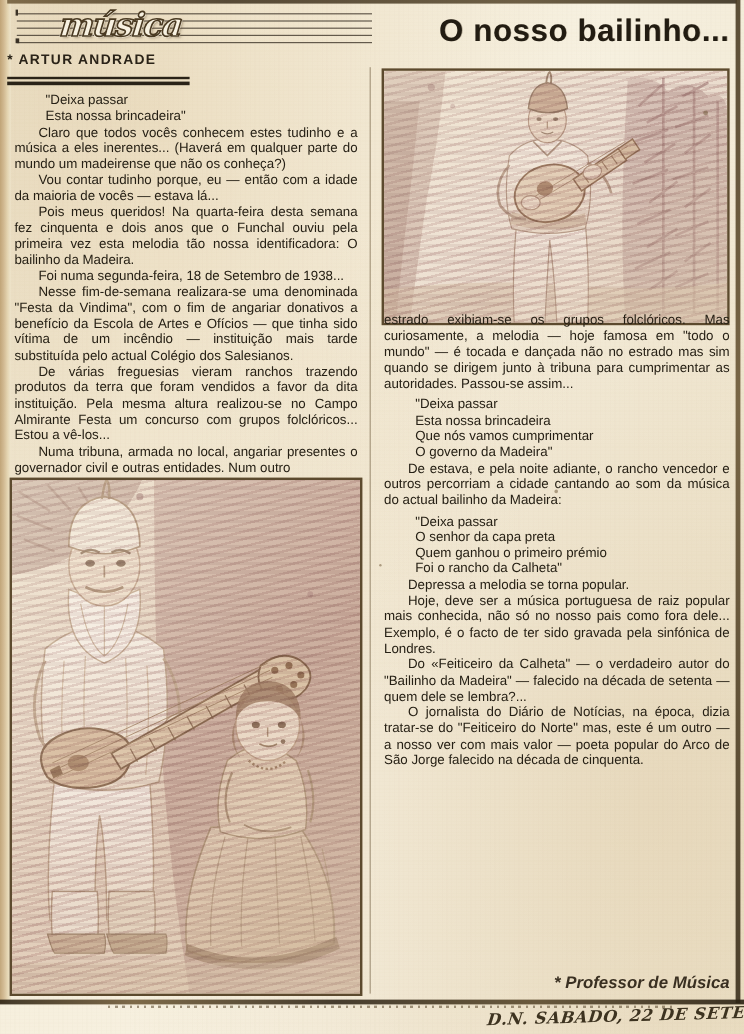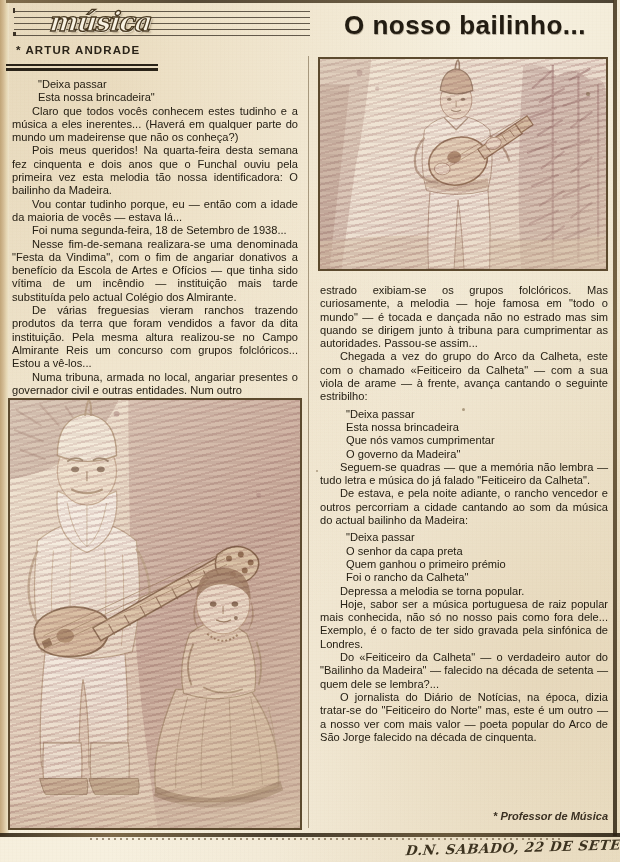--- a/index.html
+++ b/index.html
@@ -130,40 +130,39 @@
     position: absolute;
     left: 6px; top: 44px;
     width: 160px;
   }
   .byline-text {
     font-size: 11.5px;
     font-weight: bold;
     letter-spacing: 1.1px;
     color: #2a2318;
     white-space: nowrap;
-    padding-left: 10px;
   }
   .byline-rule2 {
     position: absolute;
     left: 0; top: 20px;
     width: 152px; height: 2px;
     background: #2a2318;
   }
   .byline-rule3 {
     position: absolute;
     left: 0; top: 24px;
     width: 152px; height: 3px;
     background: #2a2318;
   }
 
   .headline {
     position: absolute;
     left: 322px; top: 10px;
     width: 286px;
-    text-align: center;
+    text-align: right;
     font-family: "Liberation Sans", sans-serif;
     font-weight: bold;
     font-size: 26px;
     letter-spacing: .5px;
     color: #221c12;
     text-shadow: 0.5px 0.5px 0 rgba(60,45,25,.35);
   }
 
   
   .photo {
@@ -222,21 +221,21 @@
     text-align: justify;
     text-justify: inter-word;
     -webkit-hyphens: none;
     hyphens: none;
   }
   .col-left {
     left: 12px; top: 74px;
     width: 286px;
   }
   .col-right {
-    left: 320px; top: 284px;
+    left: 320px; top: 261px;
     width: 288px;
   }
   .col p {
     margin: 0;
     text-indent: 20px;
   }
   .col p.noindent { text-indent: 0; }
   .col p.verse {
     text-indent: 26px;
     text-align: left;
@@ -253,21 +252,21 @@
     width: 1px; height: 772px;
     background: #6b5a3c;
     opacity: .55;
   }
 
   .footnote {
     position: absolute;
     left: 320px; top: 810px;
     width: 288px;
     text-align: right;
-    font-size: 11px;
+    font-size: 14px;
     font-style: italic;
     font-weight: bold;
     color: #3a3022;
   }
 
   .handnote {
     position: absolute;
     left: 406px; top: 838px;
     font-family: "DejaVu Serif", serif;
     font-size: 13.5px;
@@ -541,42 +540,40 @@
     <div class="halftone-h"></div>
     <div class="photo-wash"></div>
   </div>
 
   <div class="col-divider"></div>
 
   <div class="col col-left" id="col-left">
       <p class="verse-first">"Deixa passar</p>
       <p class="verse">Esta nossa brincadeira"</p>
       <p>Claro que todos vocês conhecem estes tudinho e a música a eles inerentes... (Haverá em qualquer parte do mundo um madeirense que não os conheça?)</p>
+      <p>Vou contar tudinho porque, eu — então com a idade da maioria de vocês — estava lá...</p>
       <p>Pois meus queridos! Na quarta-feira desta semana fez cinquenta e dois anos que o Funchal ouviu pela primeira vez esta melodia tão nossa identificadora: O bailinho da Madeira.</p>
-      <p>Vou contar tudinho porque, eu — então com a idade da maioria de vocês — estava lá...</p>
       <p>Foi numa segunda-feira, 18 de Setembro de 1938...</p>
-      <p>Nesse fim-de-semana realizara-se uma denominada "Festa da Vindima", com o fim de angariar donativos a benefício da Escola de Artes e Ofícios — que tinha sido vítima de um incêndio — instituição mais tarde substituída pelo actual Colégio dos Almirante.</p>
-      <p>De várias freguesias vieram ranchos trazendo produtos da terra que foram vendidos a favor da dita instituição. Pela mesma altura realizou-se no Campo Almirante Reis um concurso com grupos folclóricos... Estou a vê-los...</p>
+      <p>Nesse fim-de-semana realizara-se uma denominada "Festa da Vindima", com o fim de angariar donativos a benefício da Escola de Artes e Ofícios — que tinha sido vítima de um incêndio — instituição mais tarde substituída pelo actual Colégio dos Salesianos.</p>
+      <p>De várias freguesias vieram ranchos trazendo produtos da terra que foram vendidos a favor da dita instituição. Pela mesma altura realizou-se no Campo Almirante Festa um concurso com grupos folclóricos... Estou a vê-los...</p>
       <p>Numa tribuna, armada no local, angariar presentes o governador civil e outras entidades. Num outro</p>
     </div>
   <div class="col col-right" id="col-right">
       <p class="noindent">estrado exibiam-se os grupos folclóricos. Mas curiosamente, a melodia — hoje famosa em "todo o mundo" — é tocada e dançada não no estrado mas sim quando se dirigem junto à tribuna para cumprimentar as autoridades. Passou-se assim...</p>
-      <p>Chegada a vez do grupo do Arco da Calheta, este com o chamado «Feiticeiro da Calheta" — com a sua viola de arame — à frente, avança cantando o seguinte estribilho:</p>
       <p class="verse-first">"Deixa passar</p>
       <p class="verse">Esta nossa brincadeira</p>
       <p class="verse">Que nós vamos cumprimentar</p>
       <p class="verse">O governo da Madeira"</p>
-      <p>Seguem-se quadras — que a memória não lembra — tudo letra e música do já falado "Feiticeiro da Calheta".</p>
       <p>De estava, e pela noite adiante, o rancho vencedor e outros percorriam a cidade cantando ao som da música do actual bailinho da Madeira:</p>
       <p class="verse-first">"Deixa passar</p>
       <p class="verse">O senhor da capa preta</p>
       <p class="verse">Quem ganhou o primeiro prémio</p>
       <p class="verse">Foi o rancho da Calheta"</p>
       <p>Depressa a melodia se torna popular.</p>
-      <p>Hoje, sabor ser a música portuguesa de raiz popular mais conhecida, não só no nosso pais como fora dele... Exemplo, é o facto de ter sido gravada pela sinfónica de Londres.</p>
+      <p>Hoje, deve ser a música portuguesa de raiz popular mais conhecida, não só no nosso pais como fora dele... Exemplo, é o facto de ter sido gravada pela sinfónica de Londres.</p>
       <p>Do «Feiticeiro da Calheta" — o verdadeiro autor do "Bailinho da Madeira" — falecido na década de setenta — quem dele se lembra?...</p>
       <p>O jornalista do Diário de Notícias, na época, dizia tratar-se do "Feiticeiro do Norte" mas, este é um outro — a nosso ver com mais valor — poeta popular do Arco de São Jorge falecido na década de cinquenta.</p>
     </div>
 
   <div class="footnote">* Professor de Música</div>
   <div class="handnote">D.N. SABADO, 22 DE SETEMBO DE 90</div>
 
   <div class="speck" style="left:462px;top:408px;width:3px;height:3px;"></div>
   <div class="speck" style="left:586px;top:92px;width:4px;height:4px;"></div>
   <div class="speck" style="left:316px;top:470px;width:2px;height:2px;"></div>

